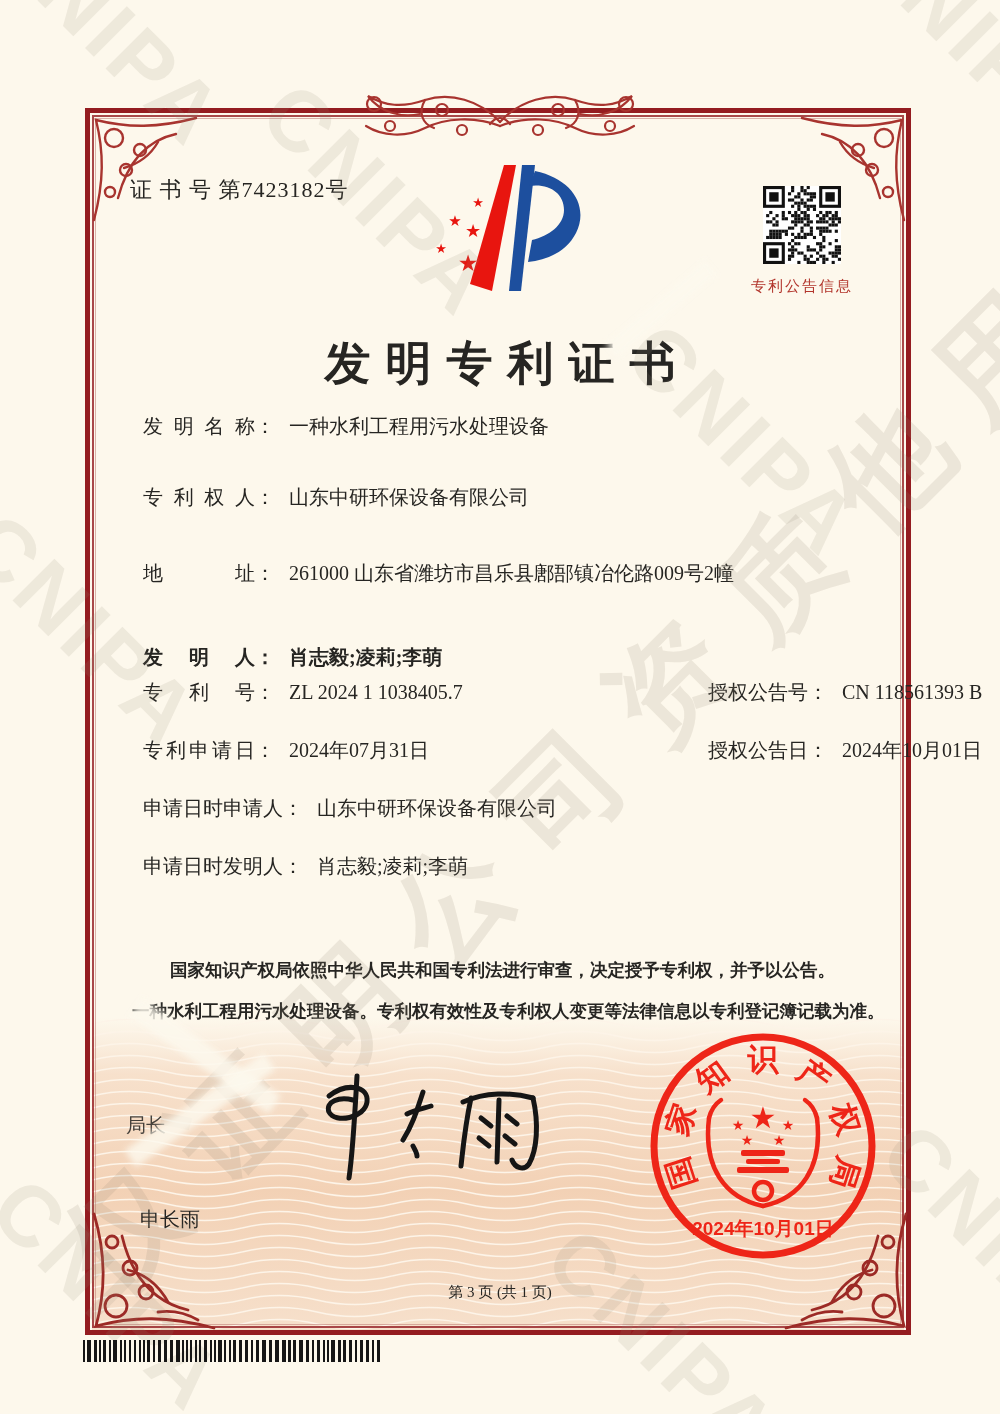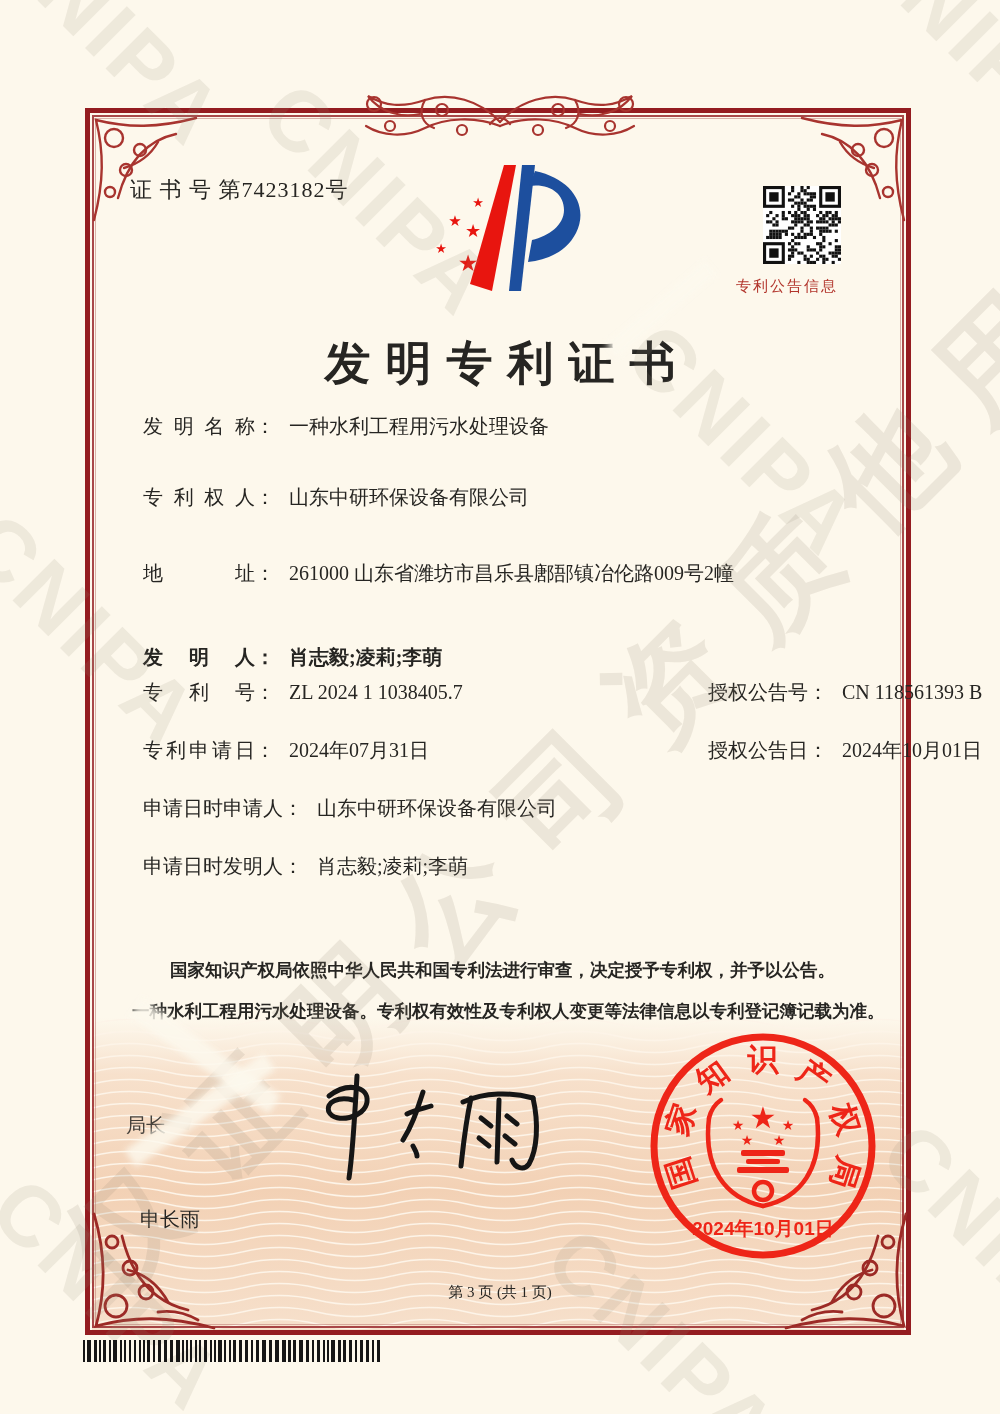--- a/index.html
+++ b/index.html
@@ -40,21 +40,21 @@
     left:30px; top:1215px; font-size:116px; letter-spacing:38px;
     color:rgba(148,138,116,.16); transform:rotate(-45deg); transform-origin:0 0;
   }
   .wm-brand { font-size:86px; letter-spacing:5px; color:rgba(150,140,118,.14); transform:rotate(45deg); }
   .smear { position:absolute; z-index:7; background:rgba(253,249,238,.82); filter:blur(3px); pointer-events:none; }
 
   
   .cert-no { left:130px; top:175px; font-size:22px; letter-spacing:1px; z-index:4; }
   .logo { left:425px; top:163px; z-index:4; }
   .qr { left:763px; top:186px; z-index:4; }
-  .qr-caption { left:736px; top:277px; width:132px; 
+  .qr-caption { left:736px; top:277px; width:132px; text-align:center;
                 font-size:15px; letter-spacing:2px; color:#b2352c; z-index:4; }
   .title { left:0; right:0; top:305px; text-align:center; z-index:4;
            font-size:46px; font-weight:bold; letter-spacing:15px; text-indent:15px;margin-top:28px; }
 
   
   .row { position:absolute; left:143px; font-size:20px; z-index:4; white-space:nowrap; }
   .row-label { display:inline-block; min-width:112px; text-align:justify; text-align-last:justify; }
   .row-label.natural { min-width:0; text-align:right; text-align-last:auto; }
   .row-value { margin-left:14px; }
   .row-right { position:absolute; left:565px; top:0; }

